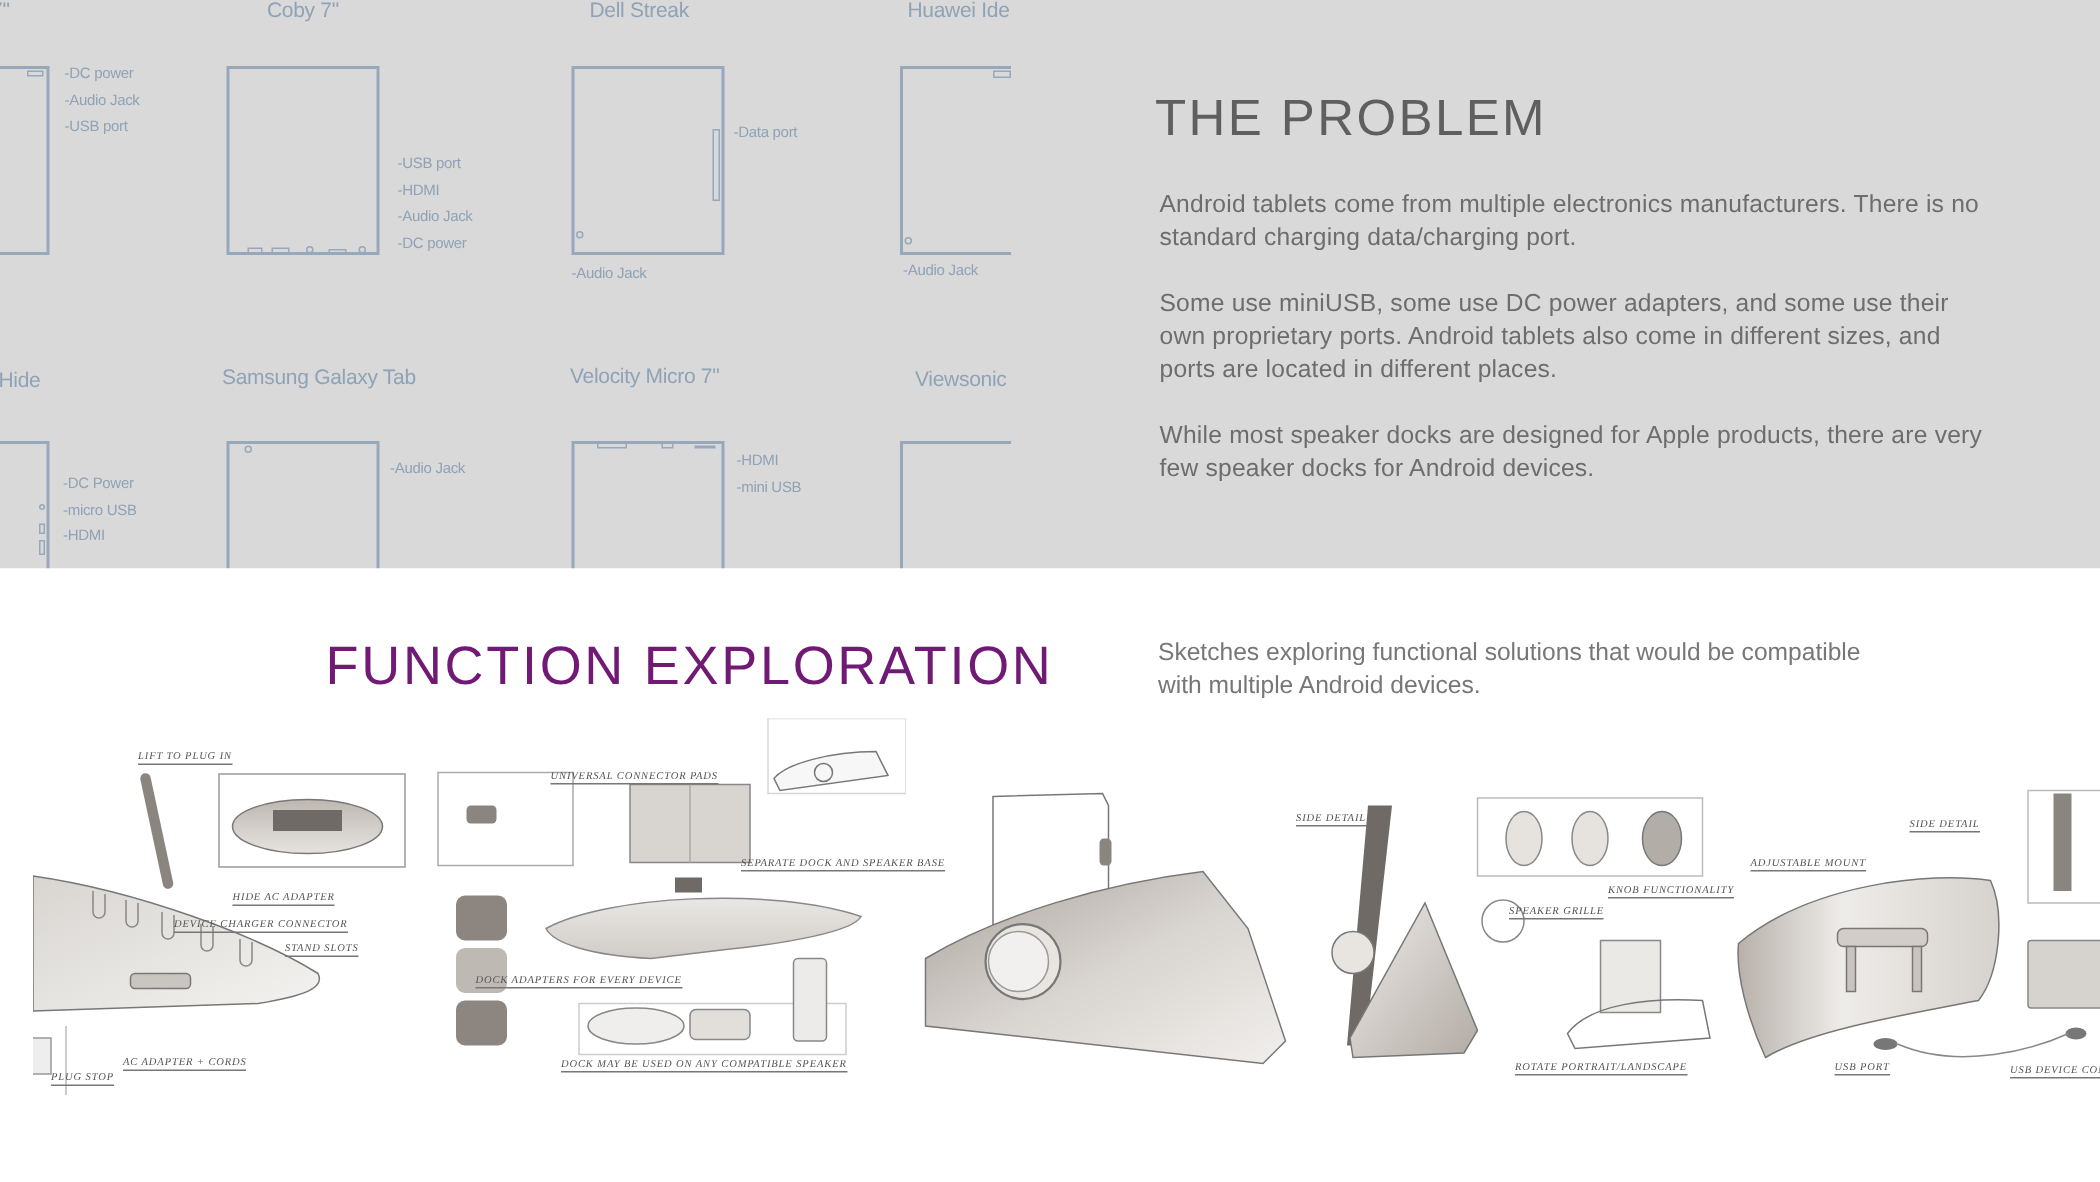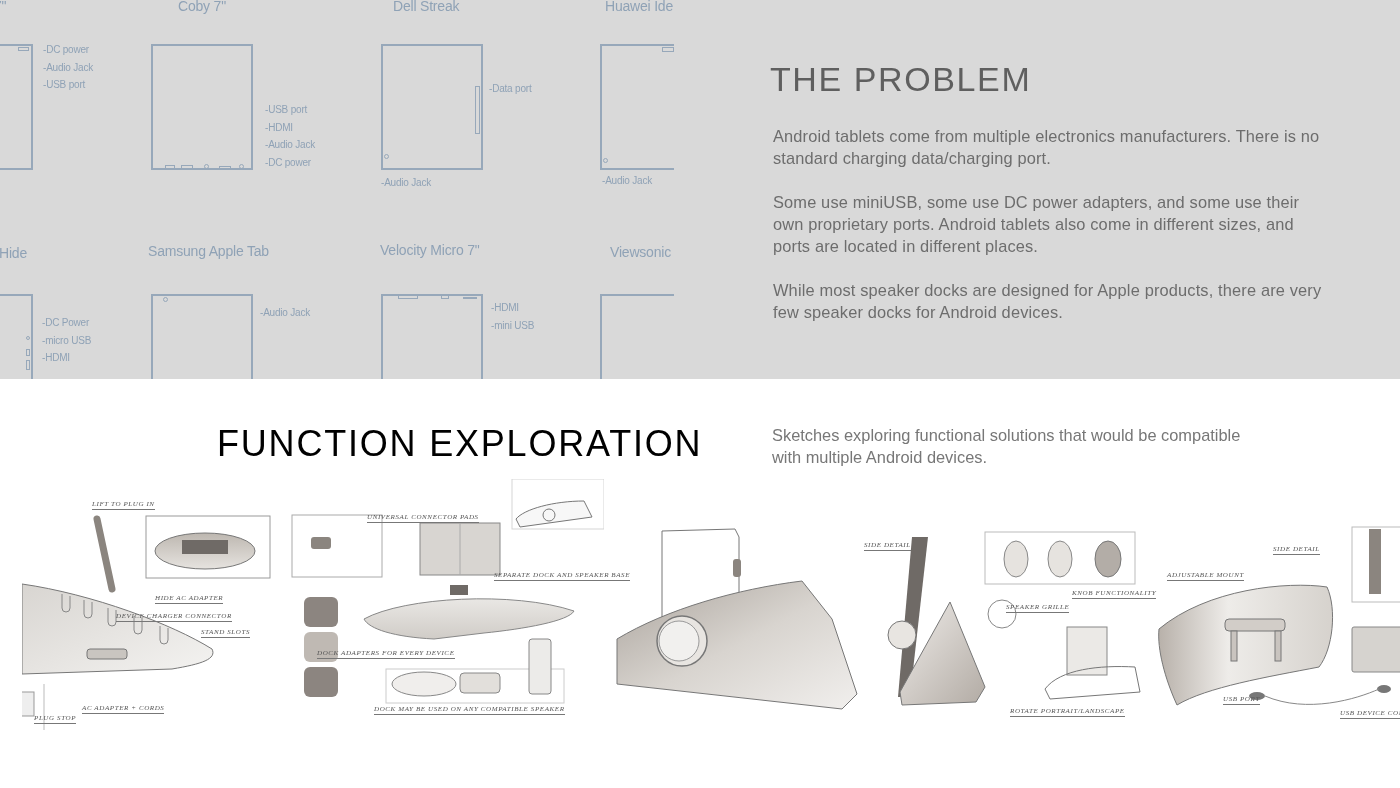--- a/index.html
+++ b/index.html
@@ -12,21 +12,21 @@
   .bp-ports { position: absolute; font-size: 10px; line-height: 17.6px; color: #8fa2b6; white-space: nowrap; letter-spacing: -0.2px; }
   .bp-device { position: absolute; border: 2px solid #97a8ba; }
   .bp-port { position: absolute; border: 1.5px solid #97a8ba; }
   .bp-port.round { border-radius: 50%; }
 
   .problem-title { position: absolute; left: 770px; top: 60px; font-size: 34px; letter-spacing: 1.6px; color: #5f5f5f; font-weight: normal; }
   .problem-body { position: absolute; left: 773px; top: 125px; width: 560px; }
   .problem-body p { font-size: 16.4px; line-height: 22px; color: #6d6d6d; margin-bottom: 22px; letter-spacing: 0.15px; }
 
   .explore-section { position: absolute; left: 0; top: 379px; width: 1400px; height: 409px; background: #ffffff; overflow: hidden; }
-  .explore-title { position: absolute; left: 217px; top: 44px; font-size: 36px; letter-spacing: 1.8px; color: #000000; font-weight: normal; white-space: nowrap; }
+  .explore-title { position: absolute; left: 217px; top: 44px; font-size: 36px; letter-spacing: 1.8px; color: #701a75; font-weight: normal; white-space: nowrap; }
   .explore-desc { position: absolute; left: 772px; top: 45px; width: 470px; font-size: 16.4px; line-height: 22px; color: #777; }
 
   .sketch { position: absolute; padding-left: 22px; }
   .sketch svg { display: block; }
   .note { position: absolute; font-family: "Liberation Serif", serif; font-style: italic; font-size: 7px; color: #555; letter-spacing: 0.6px; white-space: nowrap; text-transform: uppercase; border-bottom: 1px solid #777; padding-bottom: 1px; }
 </style>
 </head>
 <body>
 
 <section class="problem-section">
@@ -84,21 +84,21 @@
       <div class="bp-port round" style="right:1px; top:40px; width:4px; height:4px;"></div>
       <div class="bp-port" style="right:1px; top:53px; width:4px; height:7px;"></div>
       <div class="bp-port" style="right:1px; top:64px; width:4px; height:10px;"></div>
     </div>
     <div class="bp-ports" style="left:42px; top:314px;">
       <div>-DC Power</div>
       <div>-micro USB</div>
       <div>-HDMI</div>
     </div>
 
-    <div class="bp-name" style="left:148px; top:243px;">Samsung Apple Tab</div>
+    <div class="bp-name" style="left:148px; top:243px;">Samsung Galaxy Tab</div>
     <div class="bp-device" style="left:151px; top:294px; width:102px; height:100px;">
       <div class="bp-port round" style="left:10px; top:1px; width:5px; height:5px;"></div>
     </div>
     <div class="bp-ports" style="left:260px; top:304px;">
       <div>-Audio Jack</div>
     </div>
 
     <div class="bp-name" style="left:380px; top:242px;">Velocity Micro 7"</div>
     <div class="bp-device" style="left:381px; top:294px; width:102px; height:100px;">
       <div class="bp-port" style="left:15px; top:-1px; width:20px; height:4px;"></div>
@@ -150,21 +150,21 @@
         <path d="M112 122 v14 a4 4 0 0 0 8 0 v-12"></path>
         <path d="M138 132 v14 a4 4 0 0 0 8 0 v-12"></path>
       </g>
       <rect x="65" y="155" width="40" height="10" rx="3" fill="#c9c5c0" stroke="#777"></rect>
       <rect x="-10" y="198" width="22" height="24" fill="#eee" stroke="#999"></rect>
       <line x1="22" y1="190" x2="22" y2="236" stroke="#bbb"></line>
     </svg>
     <div class="note" style="left:92px; top:6px;">Lift to plug in</div>
     <div class="note" style="left:155px; top:100px;">Hide AC adapter</div>
     <div class="note" style="left:116px; top:118px;">Device charger connector</div>
-    <div class="note" style="left:190px; top:134px;margin-left:11px;">Stand slots</div>
+    <div class="note" style="left:190px; top:134px;">Stand slots</div>
     <div class="note" style="left:82px; top:194px;margin-top:16px;">AC adapter + cords</div>
     <div class="note" style="left:34px; top:220px;">Plug stop</div>
   </div>
 
   <div class="sketch" style="left:262px; top:100px; width:320px; height:250px;">
     <svg width="320" height="250" viewBox="0 0 320 250">
       <defs>
         <linearGradient id="g2" x1="0" y1="0" x2="0" y2="1">
           <stop offset="0" stop-color="#e9e7e4"></stop>
             <stop offset="1" stop-color="#d0ccc7"></stop>
@@ -250,16 +250,16 @@
       <rect x="128" y="112" width="6" height="30" fill="#c9c4bf" stroke="#777"></rect>
       <rect x="205" y="8" width="70" height="75" fill="none" stroke="#bbb"></rect>
       <rect x="222" y="10" width="12" height="65" fill="#8b857f"></rect>
       <rect x="205" y="108" width="75" height="45" rx="2" fill="#d6d3cf" stroke="#888"></rect>
       <ellipse cx="110" cy="177" rx="8" ry="4" fill="#777"></ellipse>
       <ellipse cx="237" cy="170" rx="7" ry="4" fill="#777"></ellipse>
       <path d="M118 177 C 160 195 210 180 232 170" fill="none" stroke="#888"></path>
     </svg>
     <div class="note" style="left:148px; top:26px;">Side detail</div>
     <div class="note" style="left:42px; top:52px;">Adjustable mount</div>
-    <div class="note" style="left:98px; top:176px;">USB port</div>
+    <div class="note" style="left:98px; top:188px;">USB port</div>
     <div class="note" style="left:215px; top:190px;">USB device connector</div>
   </div>
 </section>
 
 </body></html>

